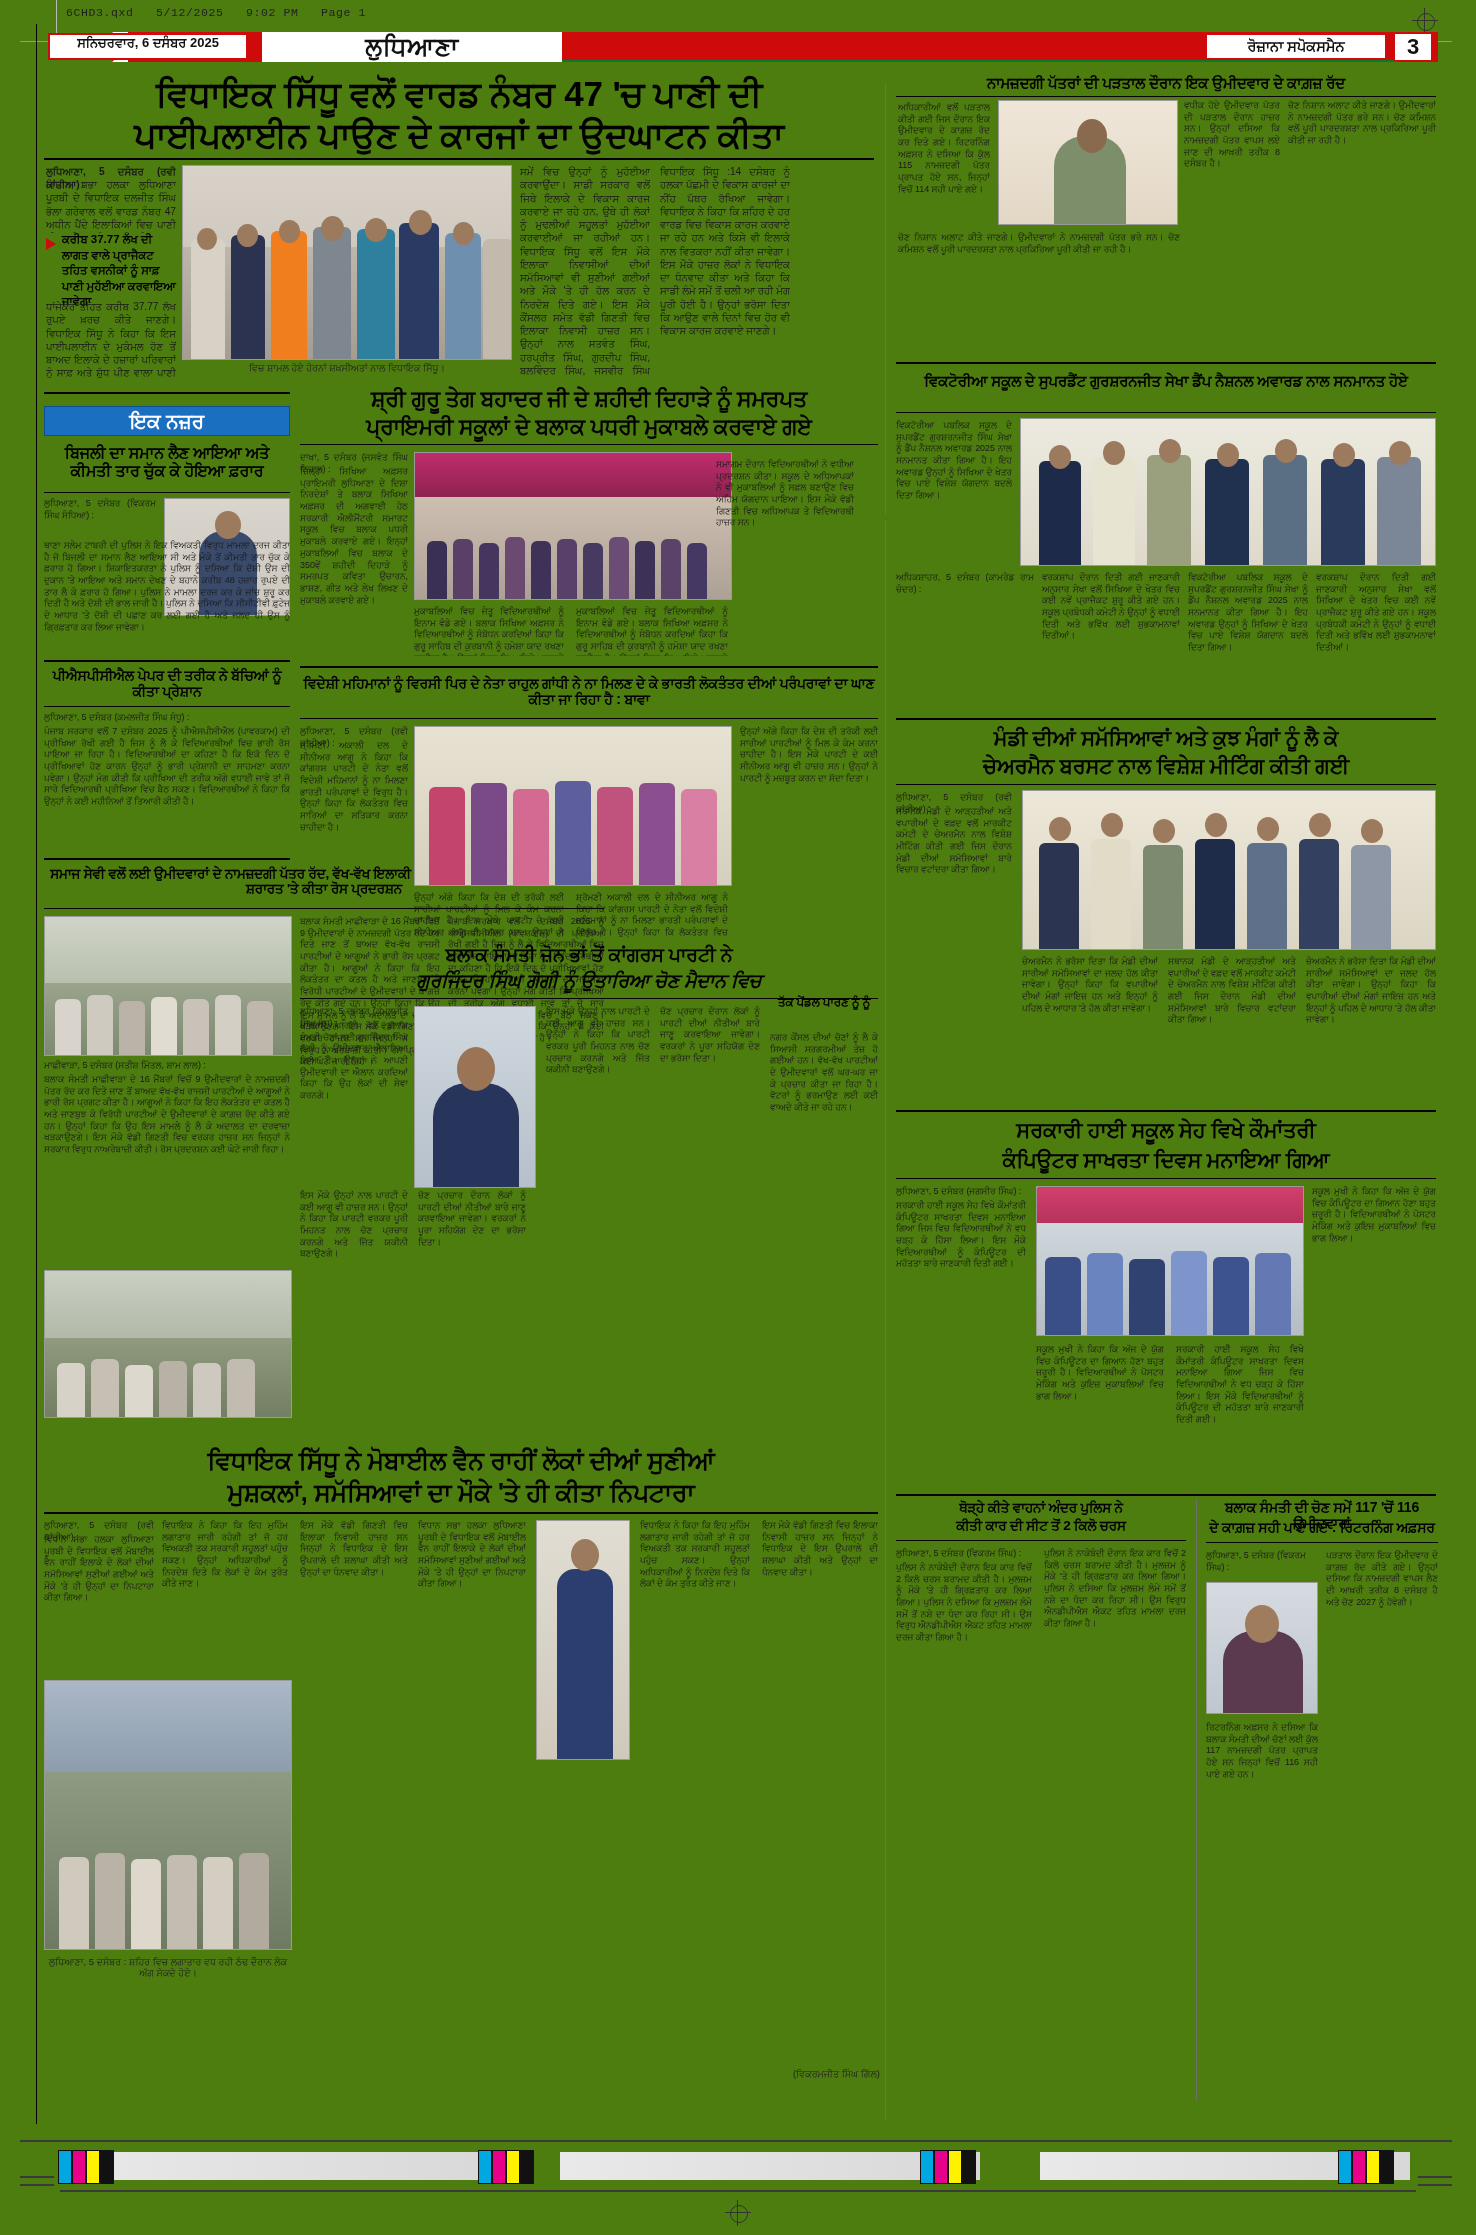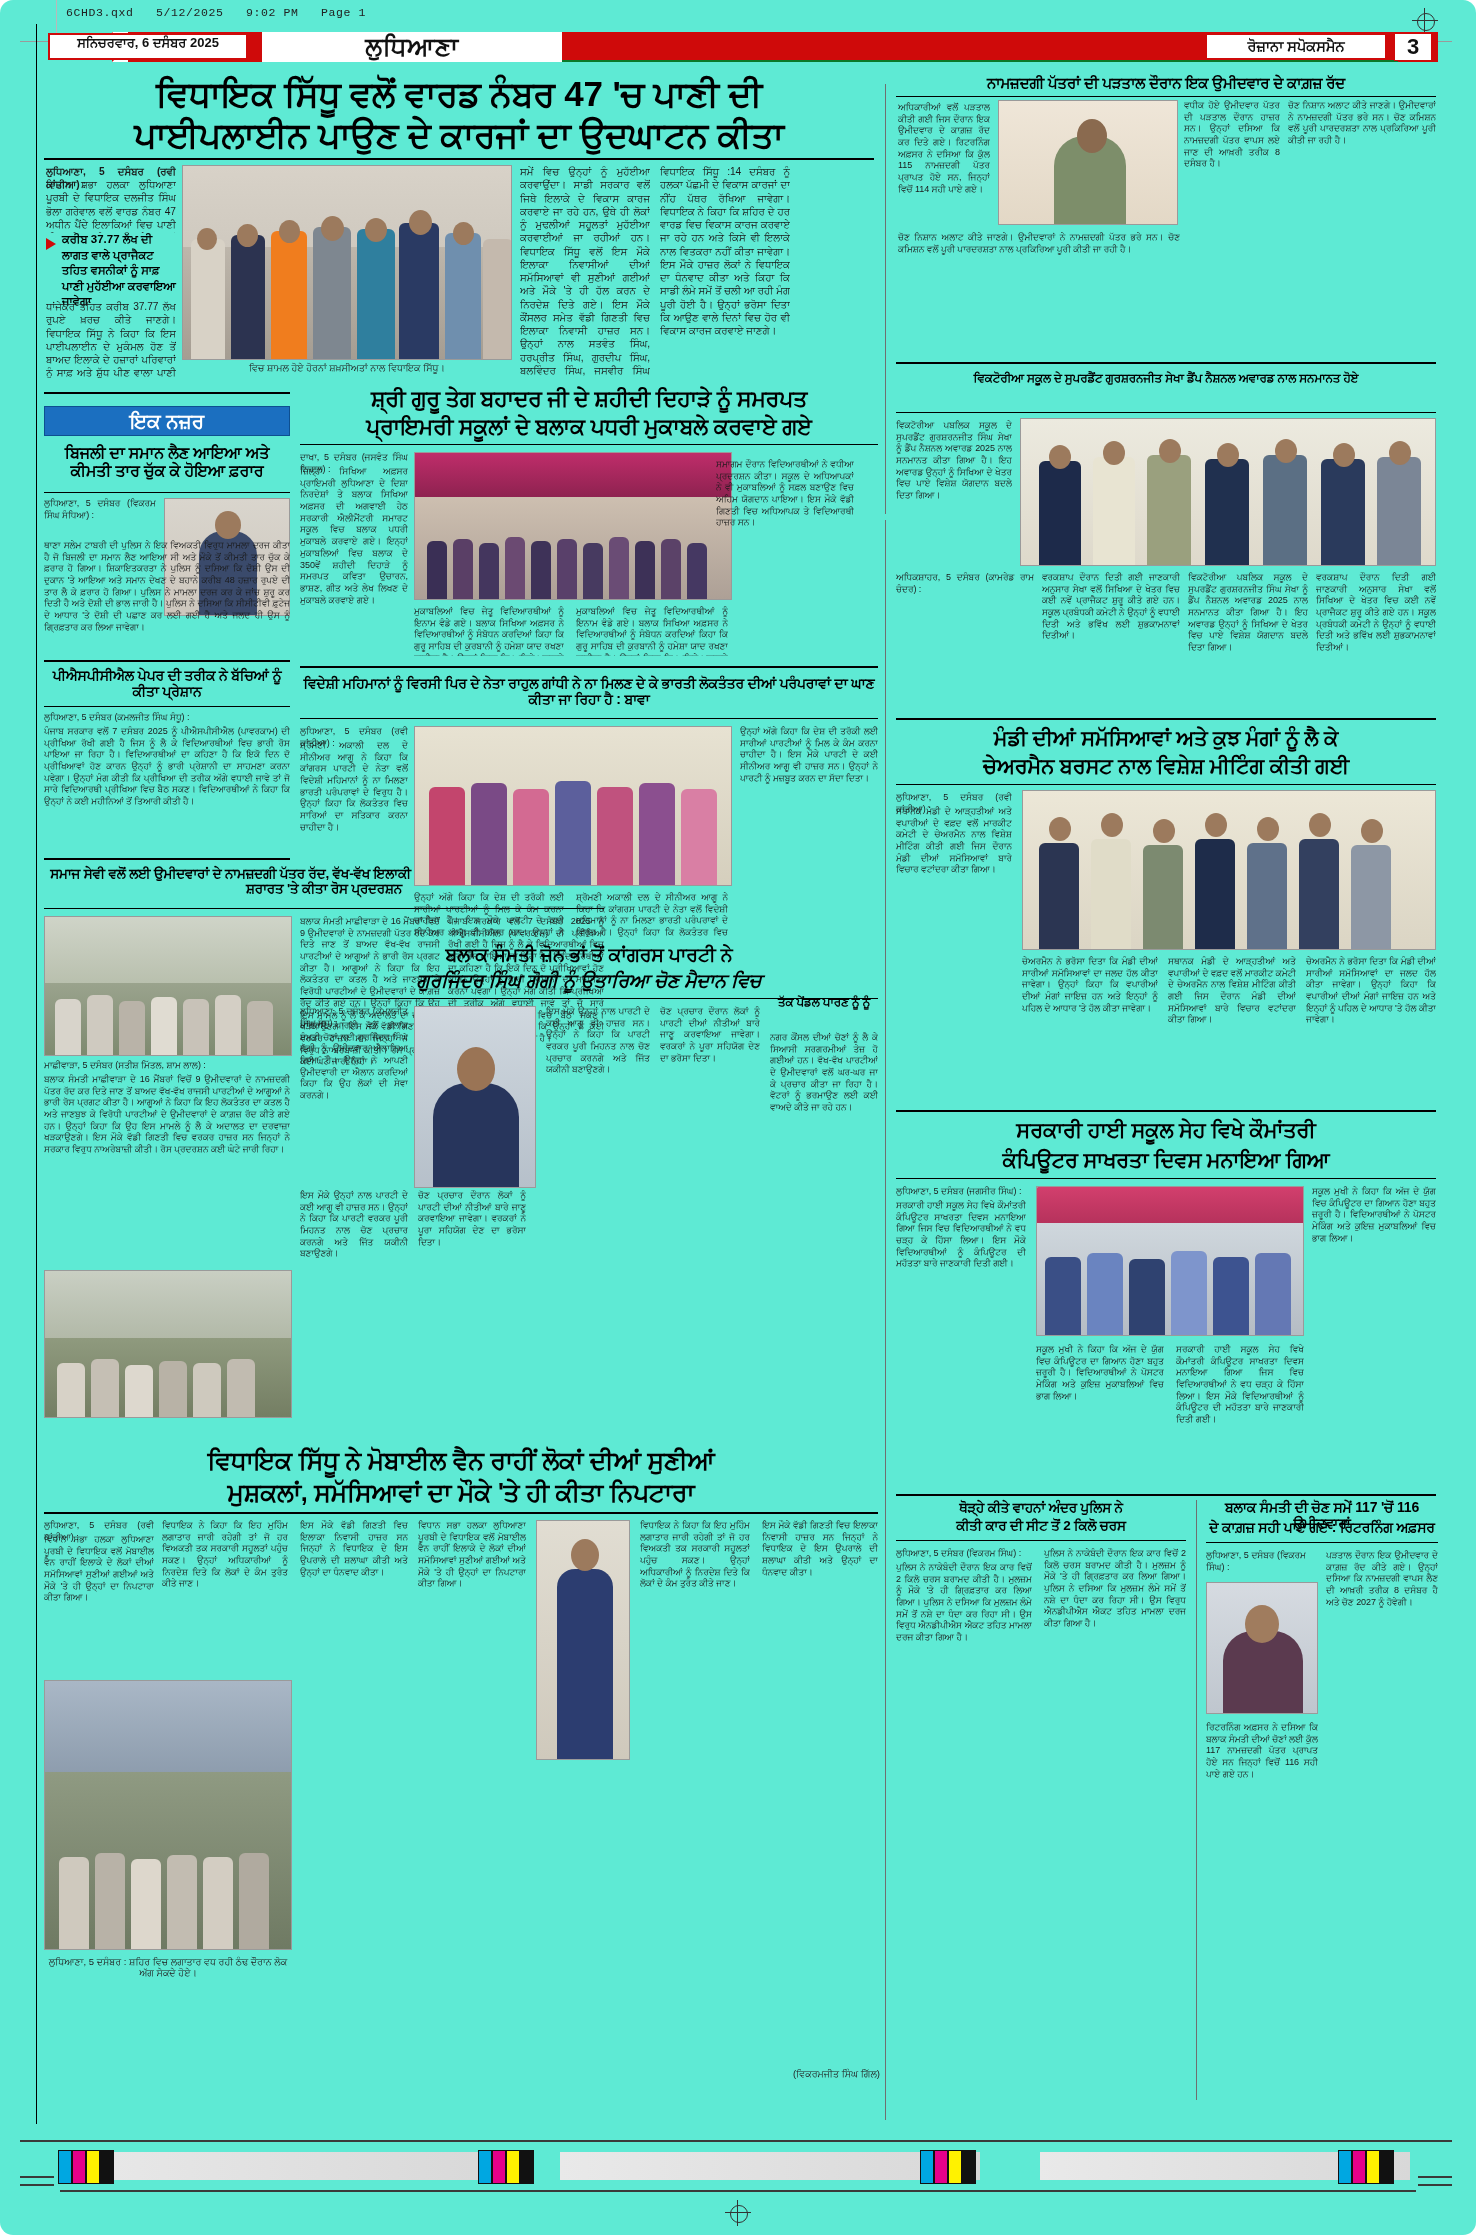--- a/index.html
+++ b/index.html
@@ -2,21 +2,21 @@
 <html lang="pa"><head>
 <meta charset="utf-8">
 <title>Newspaper Page</title>
 <style>
   html,body{margin:0;padding:0;background:#ffffff;}
   body{
     font-family:"Liberation Sans", sans-serif;
     width:1476px;height:2235px;position:relative;overflow:hidden;
     -webkit-font-smoothing:antialiased;
   }
-  .page{position:absolute;left:0;top:0;width:1476px;height:2235px;background:#5eead4;border-radius:13px;}
+  .page{position:absolute;left:0;top:0;width:1476px;height:2235px;background:#4d7c0f;}
 
   
   .slug{
     position:absolute;left:66px;top:6px;font-size:11.5px;color:#222;
     font-family:"Liberation Mono", monospace;letter-spacing:.6px;white-space:pre;
   }
   .slug-rule{position:absolute;left:56px;top:0;width:1px;height:42px;background:#b9b9b9;}
   .slug-rule2{position:absolute;left:20px;top:41px;width:1432px;height:1px;background:#9a9a9a;}
 
   
@@ -254,21 +254,21 @@
     <span class="ppl" style="left:220px;width:20px;height:58px;background:#3d3157;"></span>
     <span class="ppl" style="left:246px;width:20px;height:60px;background:#5b4268;"></span>
     <span class="ppl" style="left:272px;width:20px;height:56px;background:#453862;"></span>
   </div>
   <div class="body tiny" style="left:716px;top:452px;width:138px;height:200px;margin-top:7px;">ਸਮਾਗਮ ਦੌਰਾਨ ਵਿਦਿਆਰਥੀਆਂ ਨੇ ਵਧੀਆ ਪ੍ਰਦਰਸ਼ਨ ਕੀਤਾ। ਸਕੂਲ ਦੇ ਅਧਿਆਪਕਾਂ ਨੇ ਵੀ ਮੁਕਾਬਲਿਆਂ ਨੂੰ ਸਫ਼ਲ ਬਣਾਉਣ ਵਿਚ ਅਹਿਮ ਯੋਗਦਾਨ ਪਾਇਆ। ਇਸ ਮੌਕੇ ਵੱਡੀ ਗਿਣਤੀ ਵਿਚ ਅਧਿਆਪਕ ਤੇ ਵਿਦਿਆਰਥੀ ਹਾਜ਼ਰ ਸਨ।</div>
   <div class="body tiny" style="left:414px;top:606px;width:150px;height:50px;">ਮੁਕਾਬਲਿਆਂ ਵਿਚ ਜੇਤੂ ਵਿਦਿਆਰਥੀਆਂ ਨੂੰ ਇਨਾਮ ਵੰਡੇ ਗਏ। ਬਲਾਕ ਸਿਖਿਆ ਅਫ਼ਸਰ ਨੇ ਵਿਦਿਆਰਥੀਆਂ ਨੂੰ ਸੰਬੋਧਨ ਕਰਦਿਆਂ ਕਿਹਾ ਕਿ ਗੁਰੂ ਸਾਹਿਬ ਦੀ ਕੁਰਬਾਨੀ ਨੂੰ ਹਮੇਸ਼ਾ ਯਾਦ ਰਖਣਾ ਚਾਹੀਦਾ ਹੈ। ਉਨ੍ਹਾਂ ਕਿਹਾ ਕਿ ਅਜਿਹੇ ਮੁਕਾਬਲੇ ਬੱਚਿਆਂ ਵਿਚ ਆਤਮ ਵਿਸ਼ਵਾਸ ਪੈਦਾ ਕਰਦੇ ਹਨ।</div>
   <div class="body tiny" style="left:576px;top:606px;width:152px;height:50px;">ਮੁਕਾਬਲਿਆਂ ਵਿਚ ਜੇਤੂ ਵਿਦਿਆਰਥੀਆਂ ਨੂੰ ਇਨਾਮ ਵੰਡੇ ਗਏ। ਬਲਾਕ ਸਿਖਿਆ ਅਫ਼ਸਰ ਨੇ ਵਿਦਿਆਰਥੀਆਂ ਨੂੰ ਸੰਬੋਧਨ ਕਰਦਿਆਂ ਕਿਹਾ ਕਿ ਗੁਰੂ ਸਾਹਿਬ ਦੀ ਕੁਰਬਾਨੀ ਨੂੰ ਹਮੇਸ਼ਾ ਯਾਦ ਰਖਣਾ ਚਾਹੀਦਾ ਹੈ। ਉਨ੍ਹਾਂ ਕਿਹਾ ਕਿ ਅਜਿਹੇ ਮੁਕਾਬਲੇ ਬੱਚਿਆਂ ਵਿਚ ਆਤਮ ਵਿਸ਼ਵਾਸ ਪੈਦਾ ਕਰਦੇ ਹਨ।</div>
 
   <div class="hrule" style="left:300px;top:666px;width:578px;height:1.5px;"></div>
 
-  <div class="hl" style="left:896px;top:372px;width:540px;font-size:12px;">ਵਿਕਟੋਰੀਆ ਸਕੂਲ ਦੇ ਸੁਪਰਡੈਂਟ ਗੁਰਸ਼ਰਨਜੀਤ ਸੇਖਾ ਡੈਂਪ ਨੈਸ਼ਨਲ ਅਵਾਰਡ ਨਾਲ ਸਨਮਾਨਤ ਹੋਏ</div>
+  <div class="hl" style="left:896px;top:372px;width:540px;font-size:15px;">ਵਿਕਟੋਰੀਆ ਸਕੂਲ ਦੇ ਸੁਪਰਡੈਂਟ ਗੁਰਸ਼ਰਨਜੀਤ ਸੇਖਾ ਡੈਂਪ ਨੈਸ਼ਨਲ ਅਵਾਰਡ ਨਾਲ ਸਨਮਾਨਤ ਹੋਏ</div>
   <div class="hrule" style="left:896px;top:412px;width:540px;"></div>
   <div class="body tiny" style="left:896px;top:420px;width:116px;height:290px;">ਵਿਕਟੋਰੀਆ ਪਬਲਿਕ ਸਕੂਲ ਦੇ ਸੁਪਰਡੈਂਟ ਗੁਰਸ਼ਰਨਜੀਤ ਸਿੰਘ ਸੇਖਾ ਨੂੰ ਡੈਂਪ ਨੈਸ਼ਨਲ ਅਵਾਰਡ 2025 ਨਾਲ ਸਨਮਾਨਤ ਕੀਤਾ ਗਿਆ ਹੈ। ਇਹ ਅਵਾਰਡ ਉਨ੍ਹਾਂ ਨੂੰ ਸਿਖਿਆ ਦੇ ਖੇਤਰ ਵਿਚ ਪਾਏ ਵਿਸ਼ੇਸ਼ ਯੋਗਦਾਨ ਬਦਲੇ ਦਿਤਾ ਗਿਆ।</div>
 
   <div class="photo" style="left:1020px;top:418px;width:416px;height:148px;">
     <div class="sky" style="background:linear-gradient(180deg,#eceadf,#ded9cb);height:100%;"></div>
     <span class="ppl" style="left:18px;width:42px;height:104px;background:#1d2a4a;"></span>
     <span class="head" style="left:28px;top:26px;width:22px;height:24px;"></span>
     <span class="ppl" style="left:72px;width:42px;height:108px;background:#e8e4d2;"></span>
     <span class="head" style="left:82px;top:22px;width:22px;height:24px;"></span>
     <span class="ppl" style="left:126px;width:44px;height:110px;background:#9aa07e;"></span>

